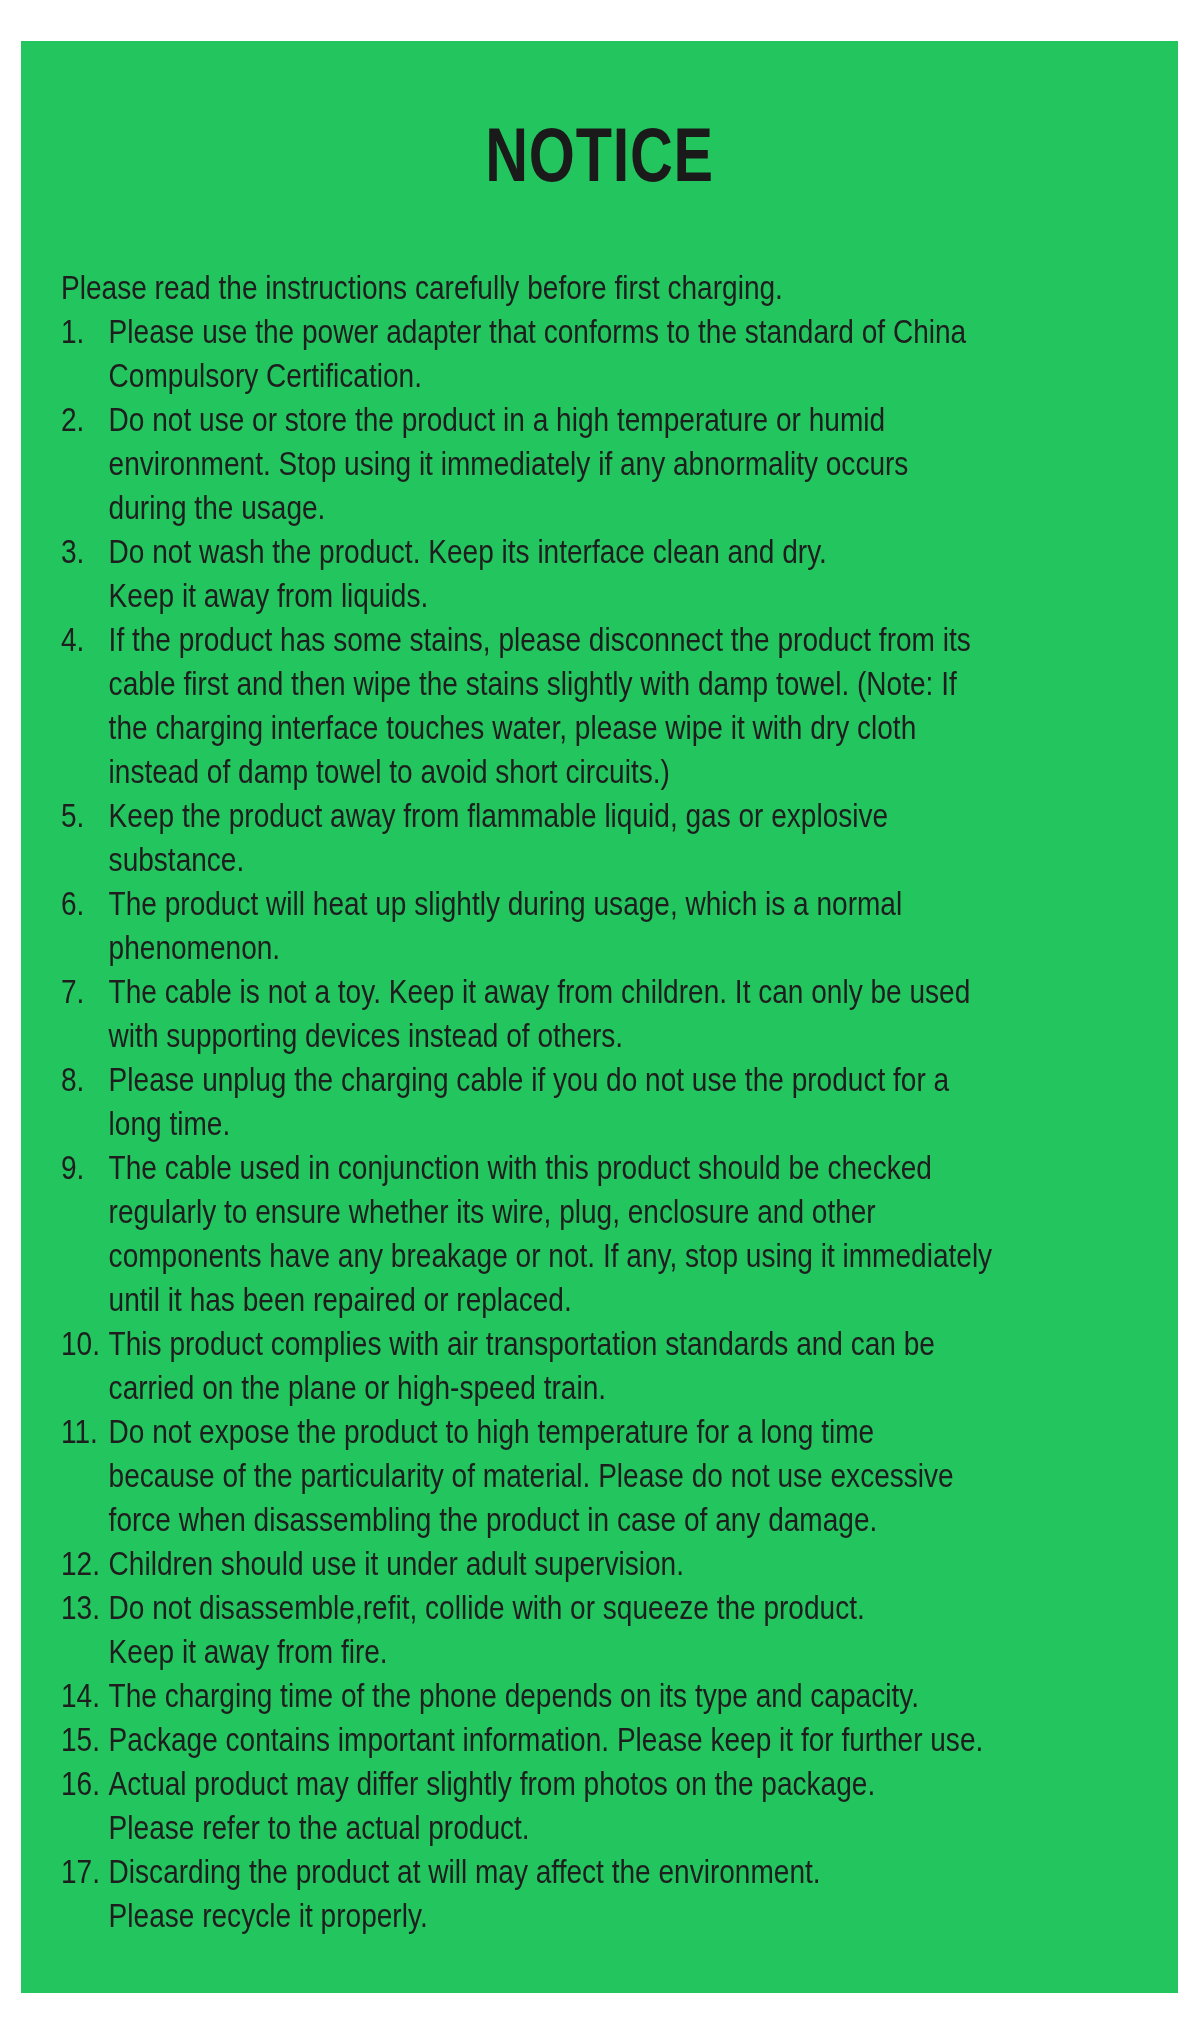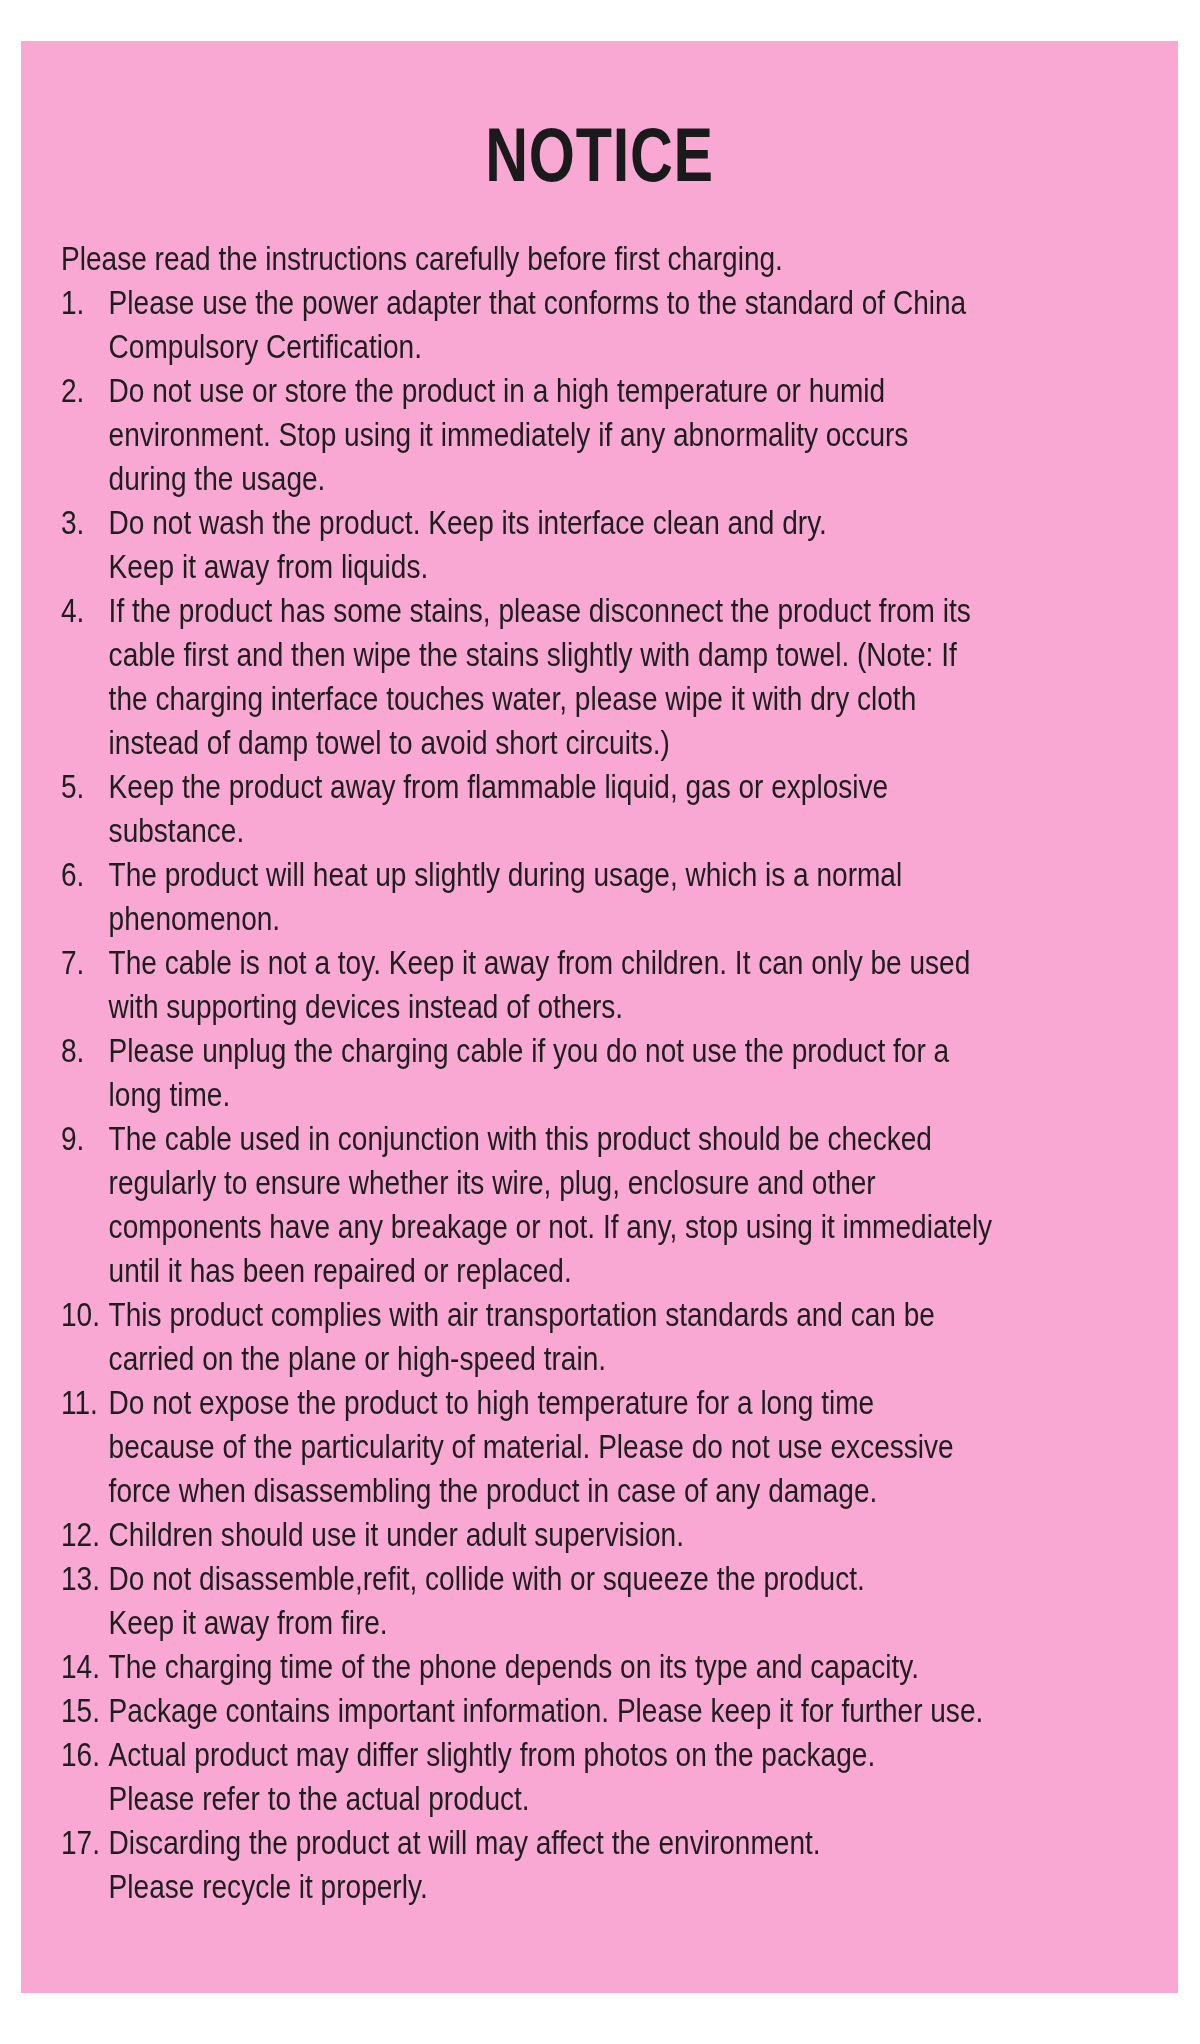--- a/index.html
+++ b/index.html
@@ -15,39 +15,39 @@
     font-family: "Liberation Sans", sans-serif;
     color: #1d1d1d;
     overflow: hidden;
   }
   .card {
     position: absolute;
     left: 21px;
     top: 41px;
     width: 1157px;
     height: 1952px;
-    background: #f9a8d4;
+    background: #22c55e;
   }
   .title-row {
     margin: 76px 0 0 0;
     text-align: center;
     font-size: 76px;
     line-height: 76px;
     font-weight: bold;
     letter-spacing: 1px;
   }
   .title {
     display: inline-block;
     transform: scaleX(0.78);
     transform-origin: 50% 50%;
     color: #1a1a1a;
     white-space: nowrap;
   }
   .content {
-    margin: 44px 0 0 40px;
+    margin: 73px 0 0 40px;
   }
   .content-inner {
     width: 1270px;
     transform: scaleX(0.85);
     transform-origin: 0 0;
     font-size: 33px;
     line-height: 44px;
     letter-spacing: 0px;
     color: #1e1e1e;
   }

